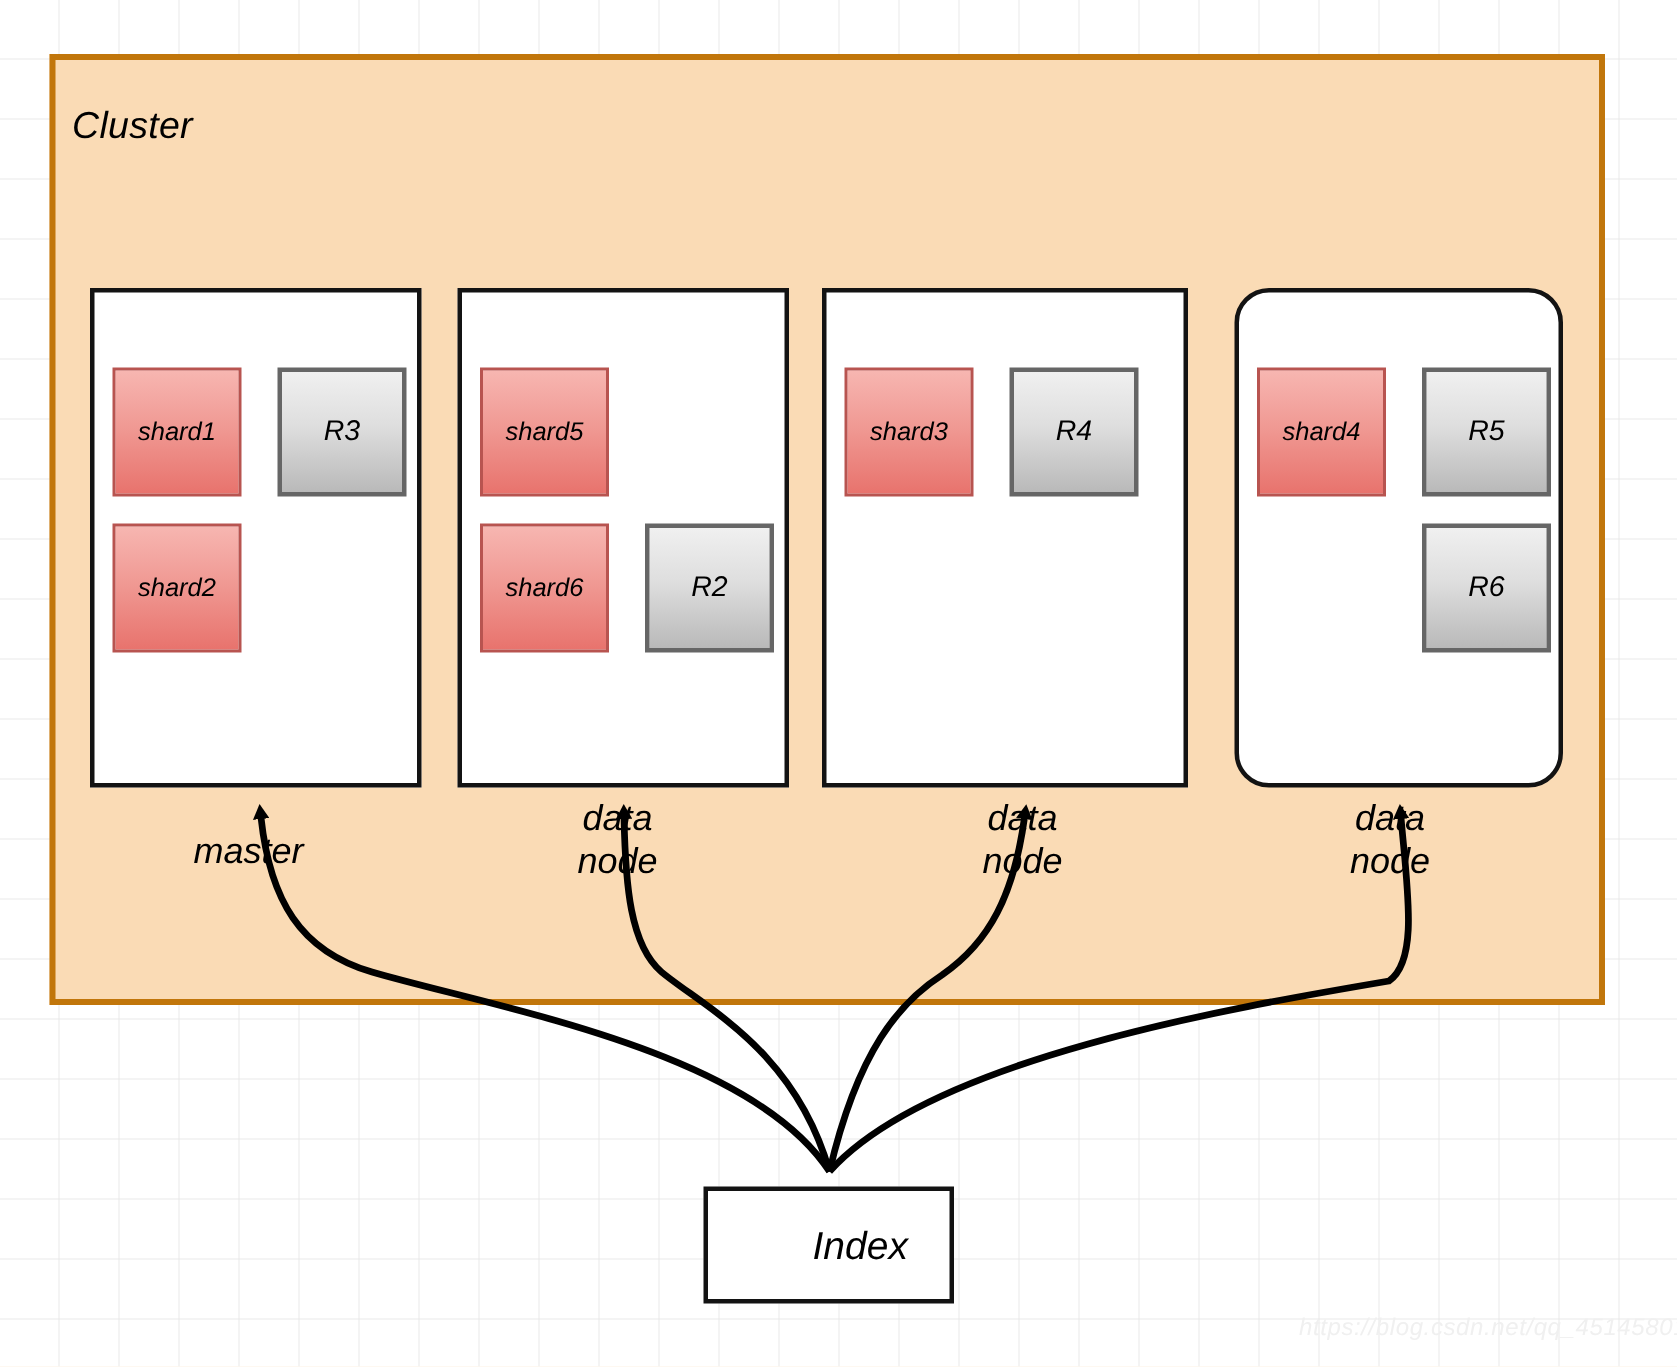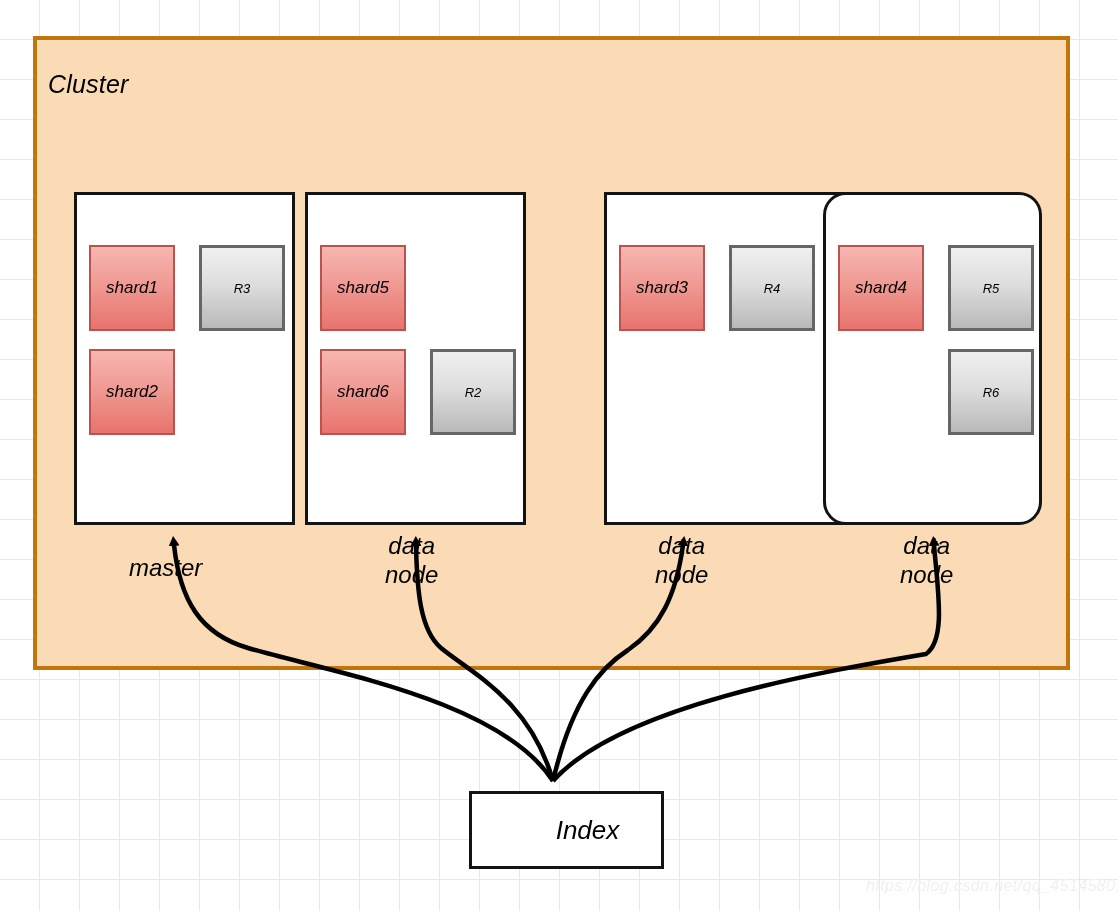--- a/index.html
+++ b/index.html
@@ -40,44 +40,44 @@
     letter-spacing: 0.2px;
   }
   .node-box {
     position: absolute;
     top: 192px;
     height: 333px;
     background: #ffffff;
     border: 3px solid #131313;
     box-sizing: border-box;
   }
-  #node-1 { left: 74px;  width: 221px; }
+  #node-1 { left: 60px;  width: 221px; }
   #node-2 { left: 305px; width: 221px; }
-  #node-3 { left: 604px; width: 244px; }
+  #node-3 { left: 548px; width: 244px; }
   #node-4 { left: 823px; width: 219px; border-radius: 23px; }
 
   .cell {
     position: absolute;
     width: 86px;
     height: 86px;
     box-sizing: border-box;
     display: flex;
     align-items: center;
     justify-content: center;
     font-size: 17px;
     color: #000000;
   }
   .cell.shard {
     background: linear-gradient(to bottom, #f7b6b1 0%, #f09a94 45%, #e8736d 100%);
     border: 2px solid #b85450;
   }
   .cell.replica {
     background: linear-gradient(to bottom, #f0f0f0 0%, #dedede 45%, #b9b9b9 100%);
     border: 3px solid #666666;
-    font-size: 13px;
+    font-size: 19px;
   }
   
   .col-left  { left: 12px; }
   .col-right { left: 122px; }
   .row-1 { top: 50px; }
   .row-2 { top: 154px; }
 
   .arrow-label {
     position: absolute;
     font-size: 24px;
@@ -88,21 +88,21 @@
   }
   #label-master     { left: 129px; top: 553px; }
   #label-datanode-1 { left: 385px; top: 531px; }
   #label-datanode-2 { left: 655px; top: 531px; }
   #label-datanode-3 { left: 900px; top: 531px; }
 
   .index-box {
     position: absolute;
     left: 469px;
     top: 791px;
-    width: 195px;
+    width: 167px;
     height: 78px;
     background: #ffffff;
     border: 3px solid #131313;
     box-sizing: border-box;
     display: flex;
     align-items: center;
     justify-content: center;
     font-size: 26px;
     color: #000000;
     padding-left: 42px;

